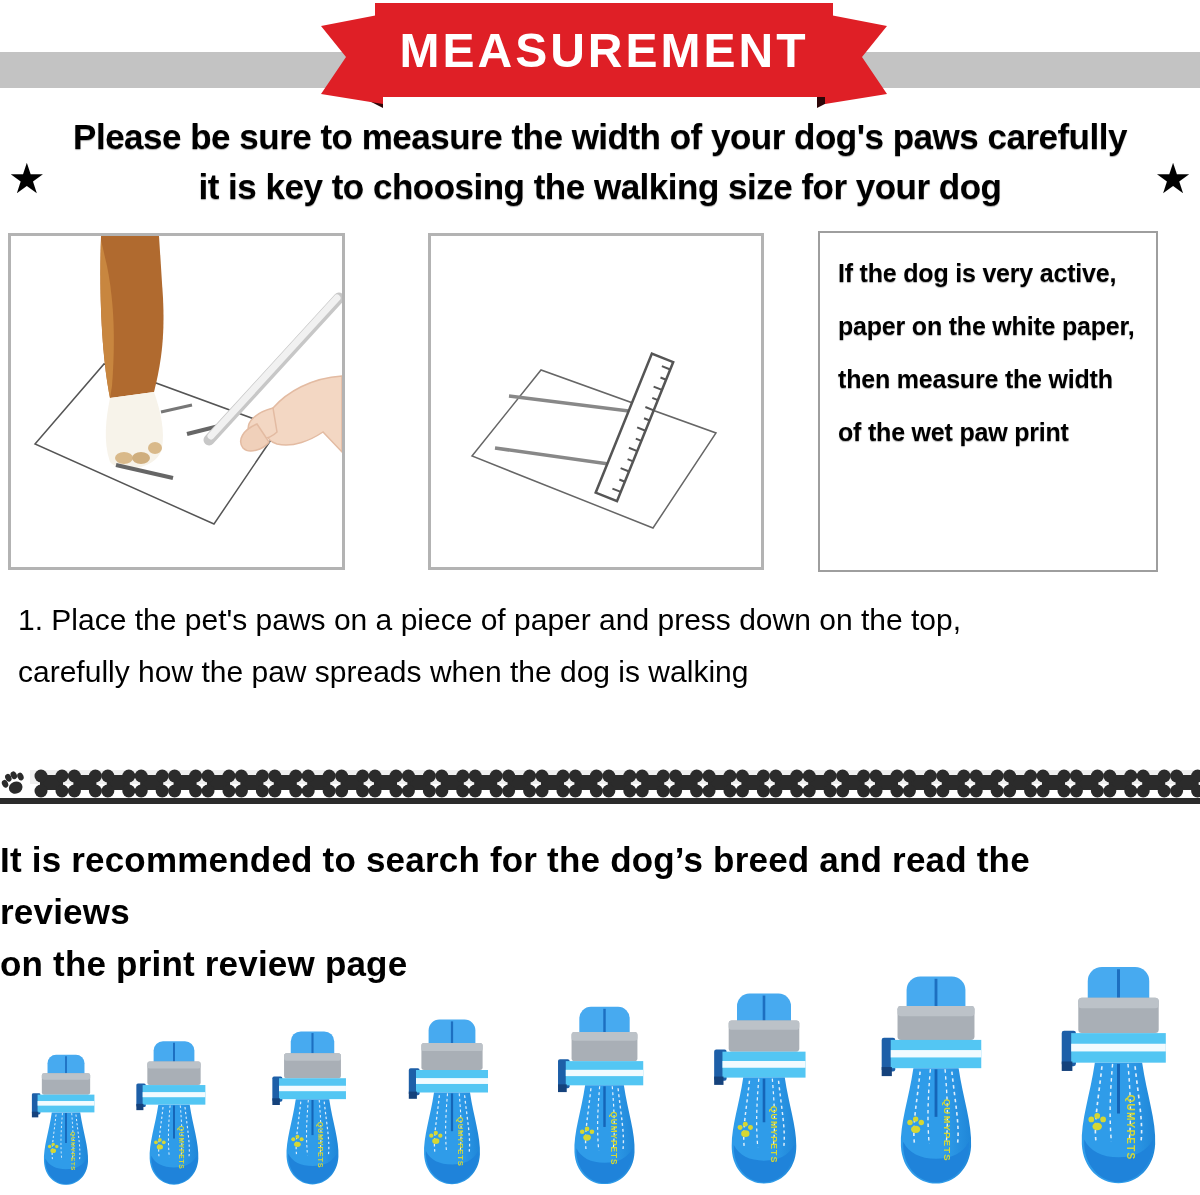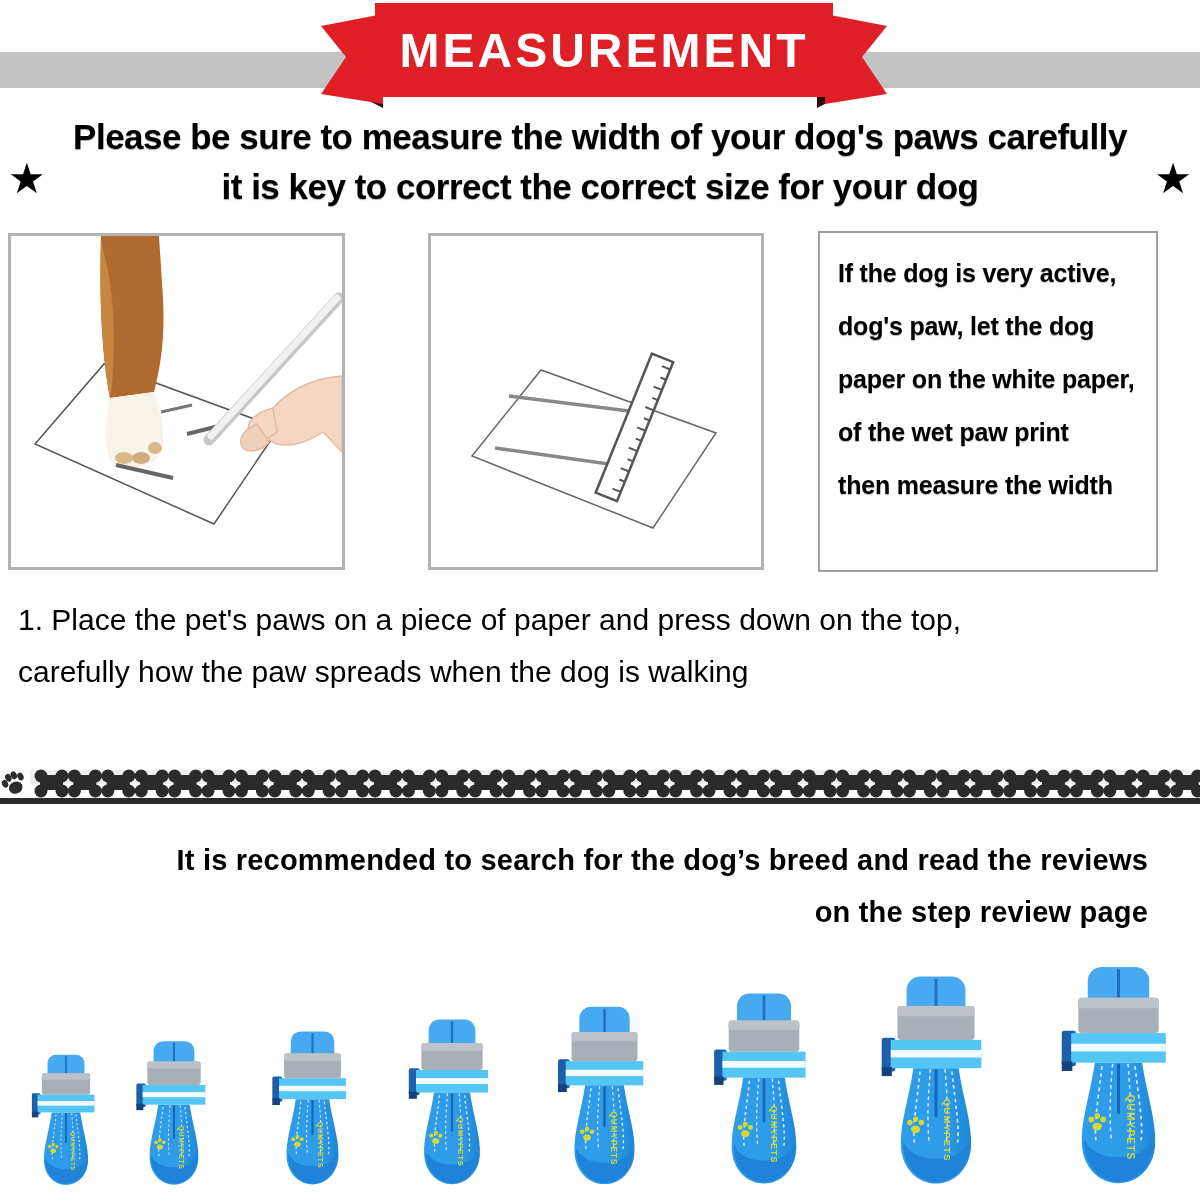--- a/index.html
+++ b/index.html
@@ -29,22 +29,22 @@
   #box-note{padding-top:14px;}
 
   
   #steps{left:18px;top:594px;width:1196px;font-size:30px;font-weight:400;line-height:52px;}
   #steps .step-line{white-space:nowrap;}
 
   
   #divider-svg{left:0;top:762px;}
 
   
-  #recommend{left:0;top:834px;width:1148px;text-align:right;font-weight:700;
-             font-size:29px;letter-spacing:0.2px;line-height:52px;}
+  #recommend{left:0;top:834px;width:1148px;text-align:left;font-weight:700;
+             font-size:35px;letter-spacing:0.2px;line-height:52px;}
 
   
   #shoes{left:0;top:0;width:1200px;height:1195px;pointer-events:none;}
   .shoe{position:absolute;}
 </style>
 </head>
 <body>
 
 <div id="page">
 
@@ -53,21 +53,21 @@
     <path id="rb-fold-l" d="M340,86 L383,86 L383,108 Z" fill="#2d0608"></path>
     <path id="rb-fold-r" d="M817,86 L860,86 L817,108 Z" fill="#2d0608"></path>
     <path id="rb-tail-l" d="M383,14 L321,26 L346,57 L321,94 L383,104 Z" fill="#df1f26"></path>
     <path id="rb-tail-r" d="M825,14 L887,26 L862,57 L887,94 L825,104 Z" fill="#df1f26"></path>
     <rect id="rb-main" x="375" y="3" width="458" height="94" fill="#df1f26"></rect>
     <text id="banner-title" x="604" y="67" text-anchor="middle" font-size="48" font-weight="bold" letter-spacing="3" fill="#ffffff" font-family="Liberation Sans, sans-serif">MEASUREMENT</text>
   </svg>
 
   <div id="headline" class="abs">
     <div>Please be sure to measure the width of your dog's paws carefully</div>
-    <div>it is key to correct the correct size for your dog</div>
+    <div>it is key to choosing the walking size for your dog</div>
   </div>
   <div id="star-left" class="abs star">★</div>
   <div id="star-right" class="abs star">★</div>
 
   <div id="box-paw" class="abs illus-box">
     <svg width="331" height="331" viewBox="0 0 331 331">
       <polygon points="24,208 93,128 268,192 203,288" fill="#ffffff" stroke="#555" stroke-width="1.5"></polygon>
 
       <path d="M90,0 L148,0 L152,62 C154,102 150,128 143,156 L99,162 C91,122 88,62 90,0 Z" fill="#b06a2f"></path>
       <path d="M96,30 C104,70 104,110 101,150 L99,162 C91,122 88,62 90,4 Z" fill="#c8863f"></path>
@@ -110,24 +110,23 @@
           <line x1="107" y1="-11" x2="107" y2="-5" stroke="#555" stroke-width="2"></line>
           <line x1="118" y1="-11" x2="118" y2="-2" stroke="#555" stroke-width="2"></line>
           <line x1="129" y1="-11" x2="129" y2="-5" stroke="#555" stroke-width="2"></line>
           <line x1="140" y1="-11" x2="140" y2="-2" stroke="#555" stroke-width="2"></line>
         </g>
     </svg>
   </div>
 
   <div id="box-note" class="abs illus-box">
     <div class="note-line">If the dog is very active,</div>
-    <div class="note-line">dog's paw, let the dog</div>
     <div class="note-line">paper on the white paper,</div>
+    <div class="note-line">then measure the width</div>
     <div class="note-line">of the wet paw print</div>
-    <div class="note-line">then measure the width</div>
   </div>
 
   <div id="steps" class="abs">
     <div class="step-line">1. Place the pet's paws on a piece of paper and press down on the top,</div>
     <div class="step-line">carefully how the paw spreads when the dog is walking</div>
   </div>
 
   <svg id="divider-svg" class="abs" width="1200" height="44" viewBox="0 0 1200 44">
     <rect x="30" y="8" width="1170" height="14" fill="#efefef"></rect>
     <rect id="divider-baseline" x="0" y="36" width="1200" height="6" fill="#2b2b2b"></rect>
@@ -382,21 +381,21 @@
       <circle cx="1176.6" cy="14" r="6.5"></circle>
       <circle cx="1197.6" cy="14" r="6.5"></circle>
       <circle cx="1176.6" cy="29" r="6.5"></circle>
       <circle cx="1197.6" cy="29" r="6.5"></circle>
     </g>
       </g>
   </svg>
 
   <div id="recommend" class="abs">
     <div>It is recommended to search for the dog’s breed and read the reviews</div>
-    <div>on the step review page</div>
+    <div>on the print review page</div>
   </div>
 
   <div id="shoes" class="abs">
       <div class="shoe" style="left: 29px; top: 1052px;">
     <svg width="74" height="135" viewBox="0 0 104 190">
       <defs>
         <linearGradient id="body0" x1="0" y1="0" x2="1" y2="0">
           <stop offset="0" stop-color="#2f9ce9"></stop>
           <stop offset="0.62" stop-color="#2f9ce9"></stop>
           <stop offset="1" stop-color="#1f86d8"></stop>

